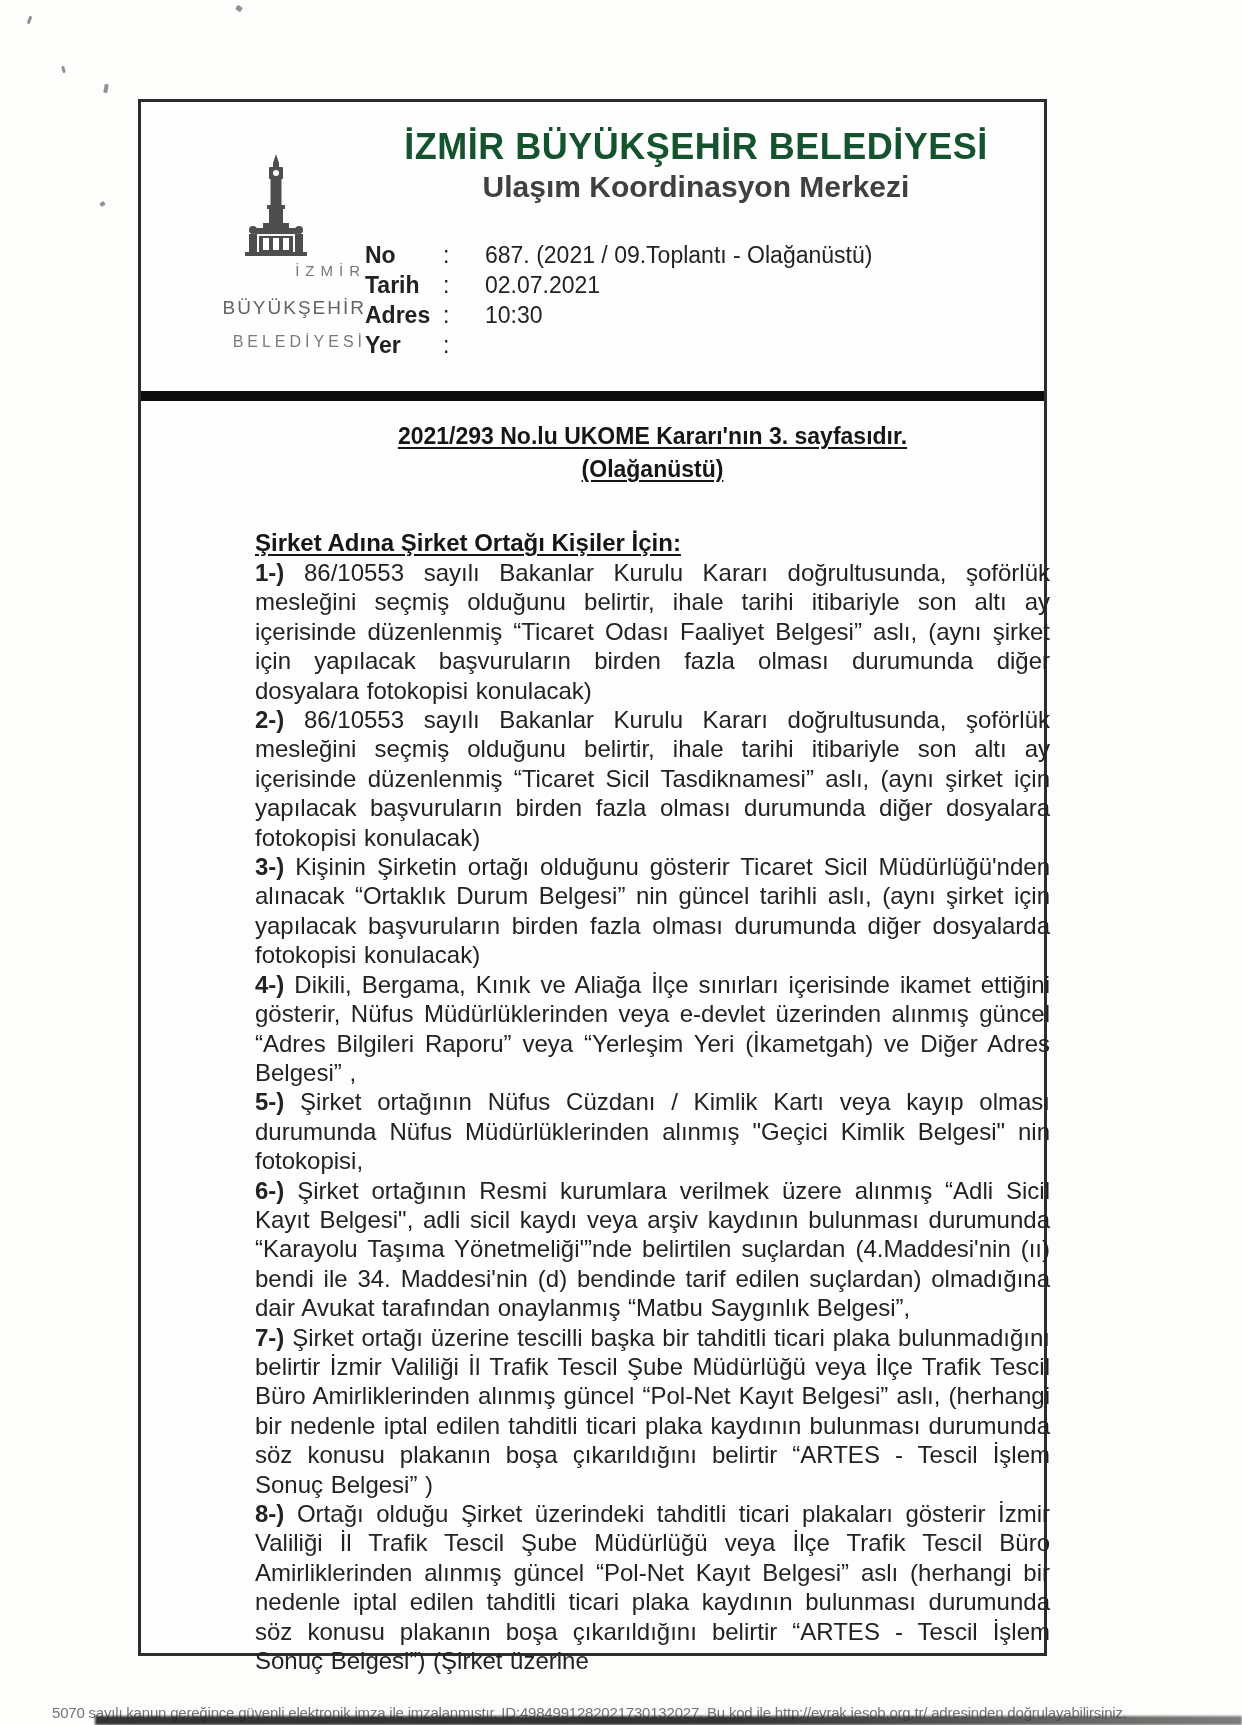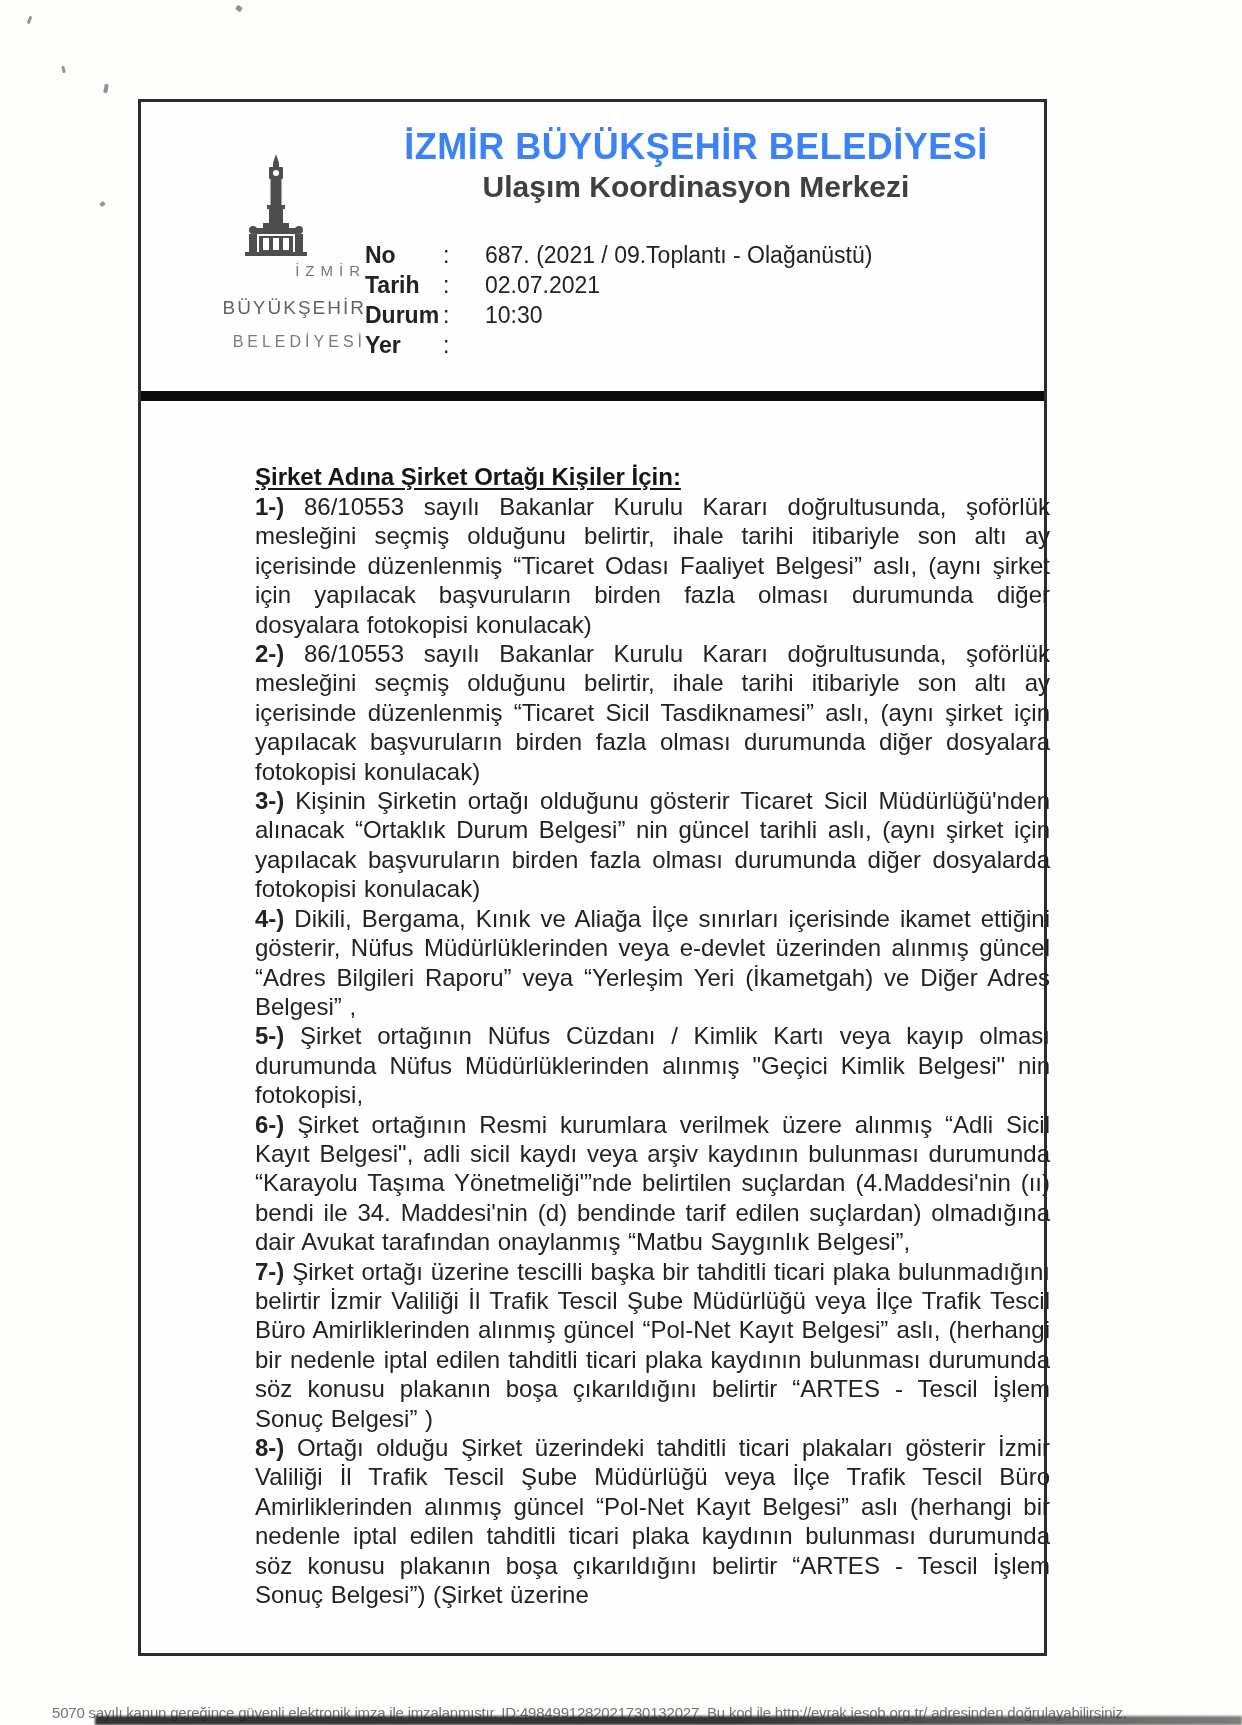--- a/index.html
+++ b/index.html
@@ -16,21 +16,21 @@
   }
   
   .header{position:relative;height:289px;border-bottom:10px solid #0b0b0b;}
   .logo{position:absolute;left:45px;top:52px;width:180px;text-align:right;color:#6e6e6e;}
   .logo svg{display:block;margin:0 auto 4px auto;}
   .logo-l1{font-size:15px;letter-spacing:6px;color:#777;}
   .logo-l2{font-size:19px;font-weight:normal;letter-spacing:2px;color:#636363;margin-top:18px;}
   .logo-l3{font-size:16px;letter-spacing:4px;color:#7a7a7a;margin-top:14px;}
   .org-title{
     position:absolute;left:235px;top:24px;width:640px;text-align:center;
-    font-size:36px;font-weight:bold;color:#3b82f6;letter-spacing:.5px;
+    font-size:36px;font-weight:bold;color:#14532d;letter-spacing:.5px;
   }
   .org-subtitle{
     position:absolute;left:235px;top:68px;width:640px;text-align:center;
     font-size:30px;font-weight:bold;color:#404040;
   }
   .meta{position:absolute;left:224px;top:138px;font-size:23px;color:#222;}
   .meta-row{display:flex;line-height:30px;white-space:nowrap;}
   .meta-label{width:78px;font-weight:bold;}
   .meta-sep{width:42px;}
   
@@ -107,32 +107,36 @@
           <span class="meta-label">No</span>
             <span class="meta-sep">:</span>
             <span class="meta-value">687. (2021 / 09.Toplantı - Olağanüstü)</span>
         </div>
         <div class="meta-row">
           <span class="meta-label">Tarih</span>
             <span class="meta-sep">:</span>
             <span class="meta-value">02.07.2021</span>
         </div>
         <div class="meta-row">
-          <span class="meta-label">Durum</span>
+          <span class="meta-label">Adres</span>
             <span class="meta-sep">:</span>
             <span class="meta-value">10:30</span>
         </div>
         <div class="meta-row">
           <span class="meta-label">Yer</span>
             <span class="meta-sep">:</span>
         </div>
       </div>
     </div>
 
     <div class="body-area">
+      <div class="doc-title">
+        <div class="u">2021/293 No.lu UKOME Kararı'nın 3. sayfasıdır.</div>
+        <div class="u">(Olağanüstü)</div>
+      </div>
 
       <div class="section-heading">Şirket Adına Şirket Ortağı Kişiler İçin:</div>
 
       <p class="item"><span class="num">1-)</span> <span>86/10553 sayılı Bakanlar Kurulu Kararı doğrultusunda, şoförlük mesleğini seçmiş olduğunu belirtir, ihale tarihi itibariyle son altı ay içerisinde düzenlenmiş “Ticaret Odası Faaliyet Belgesi” aslı, (aynı şirket için yapılacak başvuruların birden fazla olması durumunda diğer dosyalara fotokopisi konulacak)</span></p>
       <p class="item"><span class="num">2-)</span> <span>86/10553 sayılı Bakanlar Kurulu Kararı doğrultusunda, şoförlük mesleğini seçmiş olduğunu belirtir, ihale tarihi itibariyle son altı ay içerisinde düzenlenmiş “Ticaret Sicil Tasdiknamesi” aslı, (aynı şirket için yapılacak başvuruların birden fazla olması durumunda diğer dosyalara fotokopisi konulacak)</span></p>
       <p class="item"><span class="num">3-)</span> <span>Kişinin Şirketin ortağı olduğunu gösterir Ticaret Sicil Müdürlüğü'nden alınacak “Ortaklık Durum  Belgesi” nin güncel tarihli aslı, (aynı şirket için yapılacak başvuruların birden fazla olması durumunda diğer dosyalarda fotokopisi konulacak)</span></p>
       <p class="item"><span class="num">4-)</span> <span>Dikili, Bergama, Kınık ve Aliağa İlçe sınırları içerisinde ikamet ettiğini gösterir, Nüfus Müdürlüklerinden veya e-devlet üzerinden alınmış güncel “Adres Bilgileri Raporu” veya “Yerleşim Yeri (İkametgah) ve Diğer Adres Belgesi” ,</span></p>
       <p class="item"><span class="num">5-)</span> <span>Şirket ortağının Nüfus Cüzdanı / Kimlik Kartı veya kayıp olması durumunda Nüfus Müdürlüklerinden alınmış "Geçici Kimlik Belgesi" nin fotokopisi,</span></p>
       <p class="item"><span class="num">6-)</span> <span>Şirket ortağının Resmi kurumlara verilmek üzere alınmış “Adli Sicil Kayıt Belgesi", adli sicil kaydı veya arşiv kaydının bulunması durumunda “Karayolu Taşıma Yönetmeliği'”nde belirtilen suçlardan (4.Maddesi'nin (ıı) bendi ile 34. Maddesi'nin (d) bendinde tarif edilen suçlardan) olmadığına dair Avukat tarafından onaylanmış “Matbu Saygınlık Belgesi”,</span></p>
       <p class="item"><span class="num">7-)</span> <span>Şirket ortağı üzerine tescilli başka bir tahditli ticari plaka bulunmadığını belirtir İzmir Valiliği İl Trafik Tescil Şube Müdürlüğü veya İlçe Trafik Tescil Büro Amirliklerinden  alınmış güncel “Pol-Net Kayıt Belgesi” aslı, (herhangi bir nedenle iptal edilen tahditli ticari plaka kaydının  bulunması durumunda söz konusu plakanın boşa çıkarıldığını  belirtir “ARTES - Tescil İşlem Sonuç Belgesi” )</span></p>

